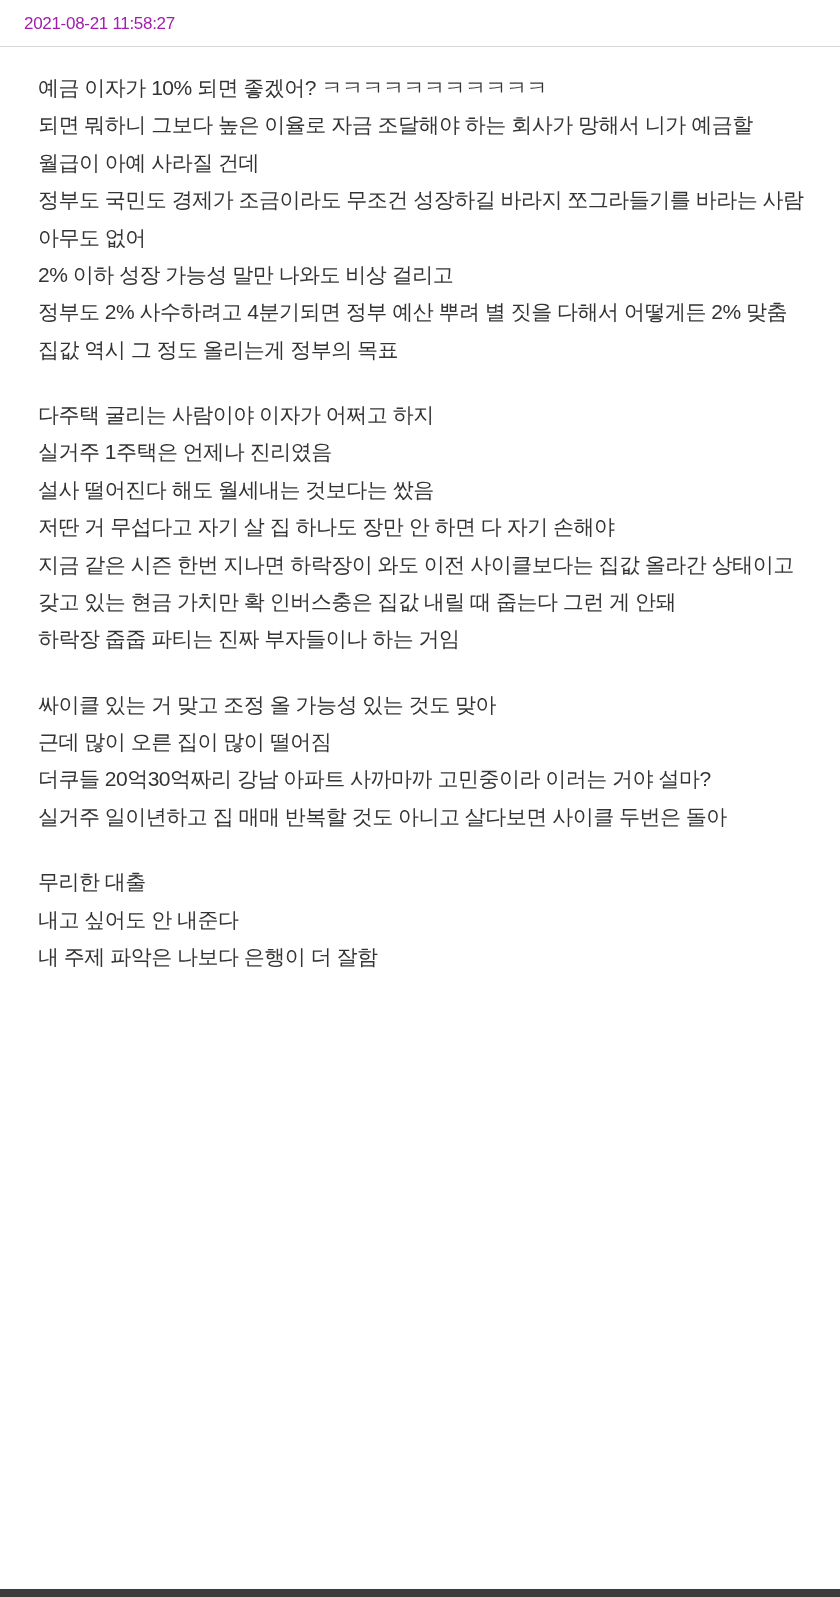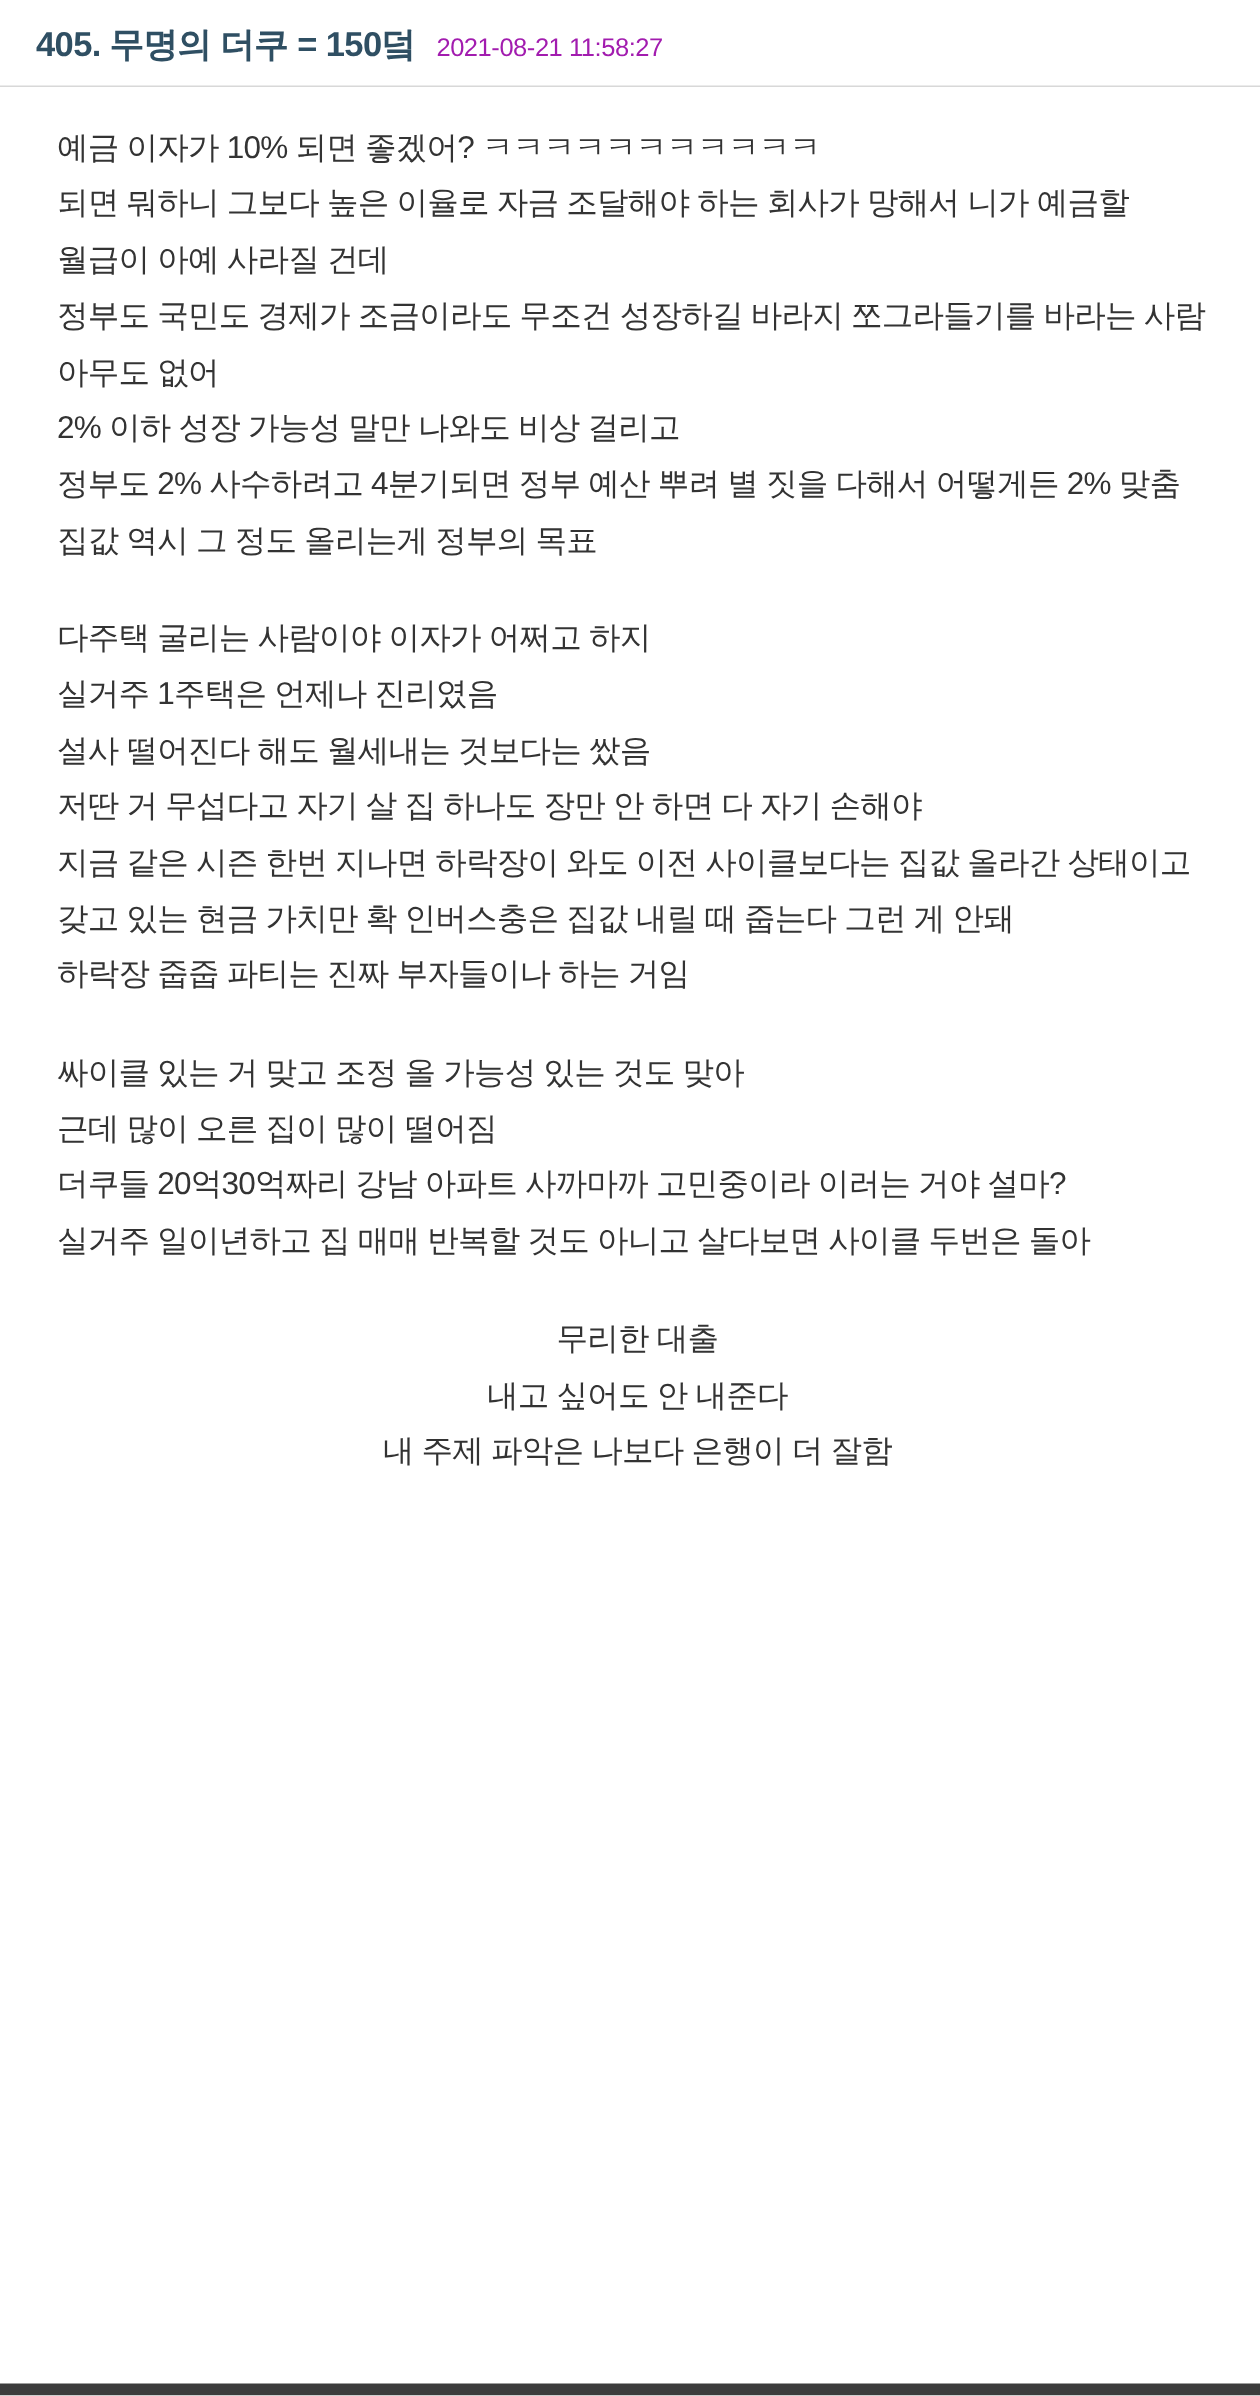--- a/index.html
+++ b/index.html
@@ -49,36 +49,34 @@
     color: #333333;
     letter-spacing: -0.5px;
     word-break: keep-all;
   }
   .para {
     margin: 0 0 28px 0;
     white-space: pre-wrap;
   }
   .para:last-child {
     margin-bottom: 0;
-    text-align: center;
   }
   .bottom-bar {
     margin-top: auto;
     height: 8px;
     background: #3c3c3c;
     width: 100%;
   }
 </style>
 </head>
 <body>
 
 <div class="page">
 
   <div class="post-header">
-    <div class="post-title">405. 무명의 더쿠 = 150덬</div>
     <div class="post-date">2021-08-21 11:58:27</div>
   </div>
 
   <div class="post-body">
     <p class="para">예금 이자가 10% 되면 좋겠어? ㅋㅋㅋㅋㅋㅋㅋㅋㅋㅋㅋ
 되면 뭐하니 그보다 높은 이율로 자금 조달해야 하는 회사가 망해서 니가 예금할 월급이 아예 사라질 건데
 정부도 국민도 경제가 조금이라도 무조건 성장하길 바라지 쪼그라들기를 바라는 사람 아무도 없어
 2% 이하 성장 가능성 말만 나와도 비상 걸리고
 정부도 2% 사수하려고 4분기되면 정부 예산 뿌려 별 짓을 다해서 어떻게든 2% 맞춤
 집값 역시 그 정도 올리는게 정부의 목표</p>

